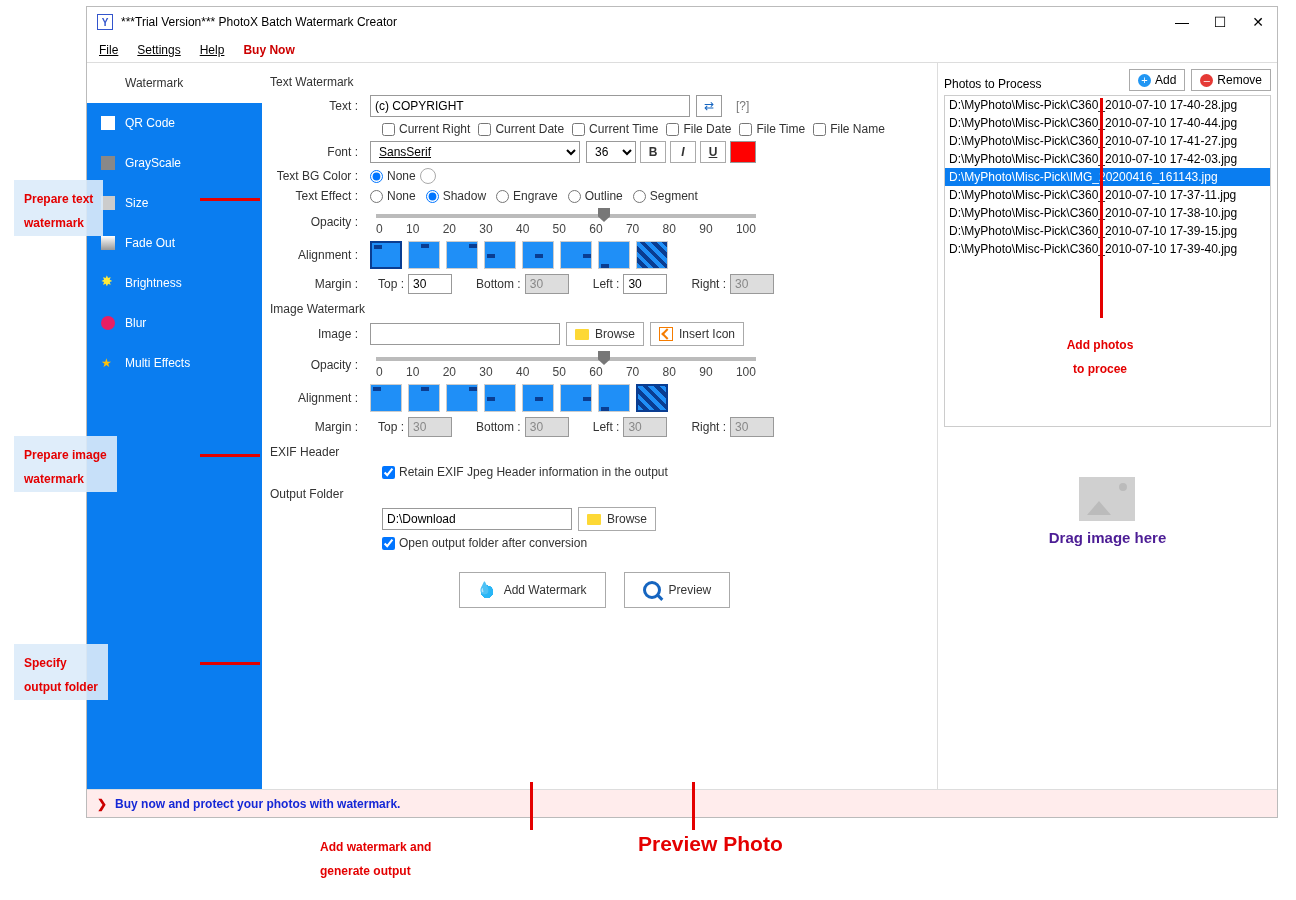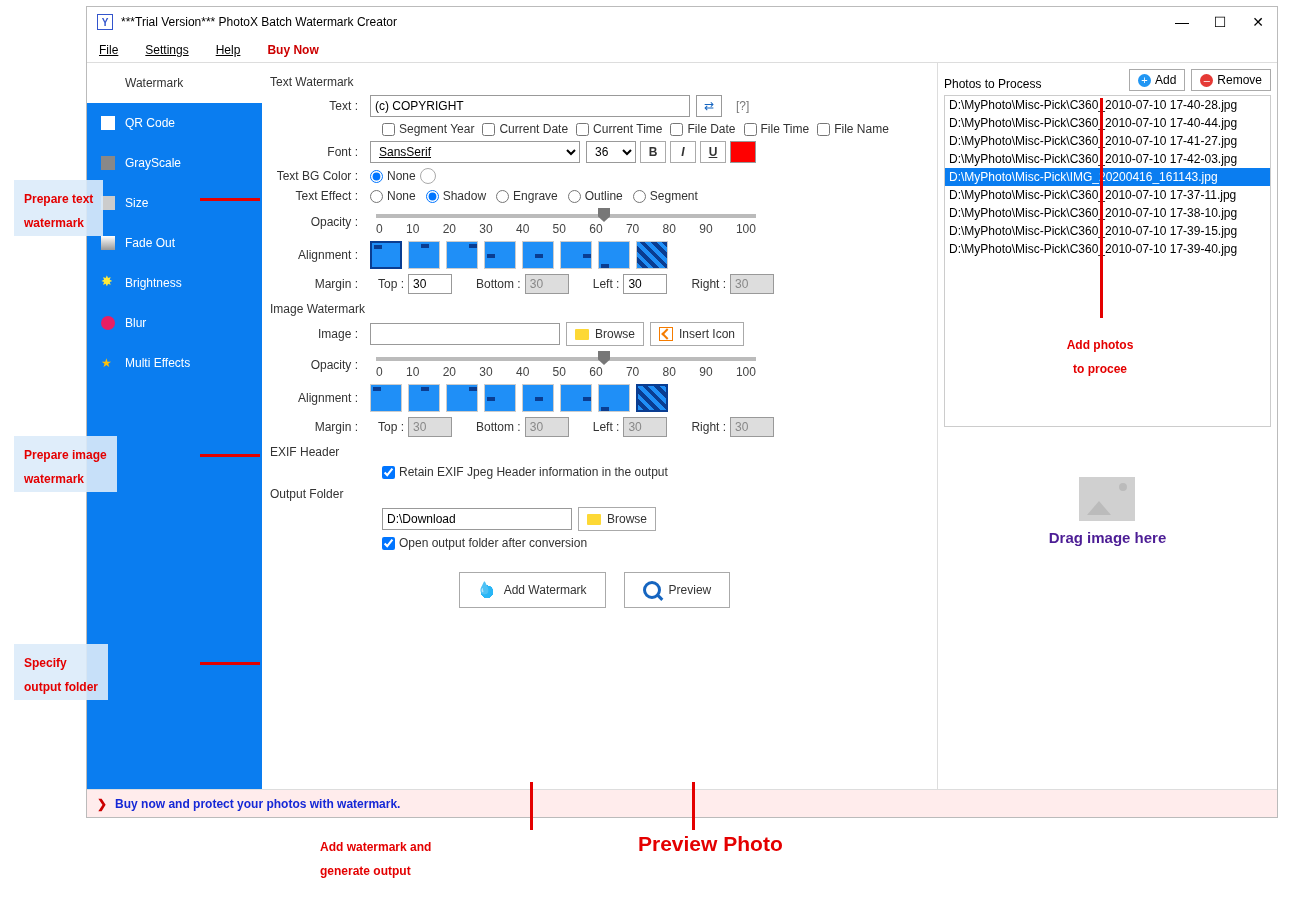--- a/index.html
+++ b/index.html
@@ -3,21 +3,21 @@
 <meta charset="utf-8">
 <style>
 * { box-sizing: border-box; margin: 0; padding: 0; font-family: "Segoe UI", Tahoma, sans-serif; font-size: 12px; }
 body { background: #fff; position: relative; width: 1296px; height: 900px; }
 .window { position: absolute; left: 86px; top: 6px; width: 1192px; height: 812px; border: 1px solid #bbb; background: #fff; display: flex; flex-direction: column; }
 .titlebar { height: 30px; display: flex; align-items: center; padding: 0 10px; }
 .titlebar .app-icon { width: 16px; height: 16px; border: 1px solid #3355cc; background:#fff; margin-right: 8px; display:flex; align-items:center; justify-content:center; color:#3355cc; font-weight:bold; font-size:10px;}
 .titlebar .title { flex: 1; }
 .winctrls { display: flex; gap: 20px; }
 .winctrls span { width: 18px; text-align:center; font-size:14px; cursor:pointer;}
-.menubar { height: 26px; display: flex; align-items: center; gap: 27px; padding: 0 12px; border-bottom: 1px solid #ddd; }
+.menubar { height: 26px; display: flex; align-items: center; gap: 19px; padding: 0 12px; border-bottom: 1px solid #ddd; }
 .menubar span { text-decoration: underline; text-decoration-color: rgba(0,0,0,0); }
 .menubar span.u { text-decoration-color: currentColor; }
 .menubar .buy { color: #c00; font-weight: bold; }
 .body { flex: 1; display: flex; min-height: 0; }
 .sidebar { width: 175px; background: #0a7df0; color: #fff; display: flex; flex-direction: column; }
 .side-item { height: 40px; display:flex; align-items:center; gap:10px; padding:0 14px; cursor:pointer; }
 .side-item.active { background:#fff; color:#333; }
 .side-icon { width:14px; height:14px; display:inline-block; }
 .si-water { background:#fff; border-radius:2px; }
 .si-qr { background:#fff; }
@@ -158,21 +158,21 @@
       <div class="section-label">Text Watermark</div>
       <div class="row">
         <div class="lbl">Text :</div>
         <input type="text" class="text-input-main" value="(c) COPYRIGHT" style="">
         <span class="small-btn" style="color:#1565c0;">⇄</span>
         <span class="help">[?]</span>
       </div>
       <div class="chkrow" id="tw-checks">
           <label class="chk">
             <input type="checkbox" style="">
-            <span>Segment Year</span>
+            <span>Current Right</span>
           </label>
           <label class="chk">
             <input type="checkbox" style="">
             <span>Current Date</span>
           </label>
           <label class="chk">
             <input type="checkbox" style="">
             <span>Current Time</span>
           </label>
           <label class="chk">

